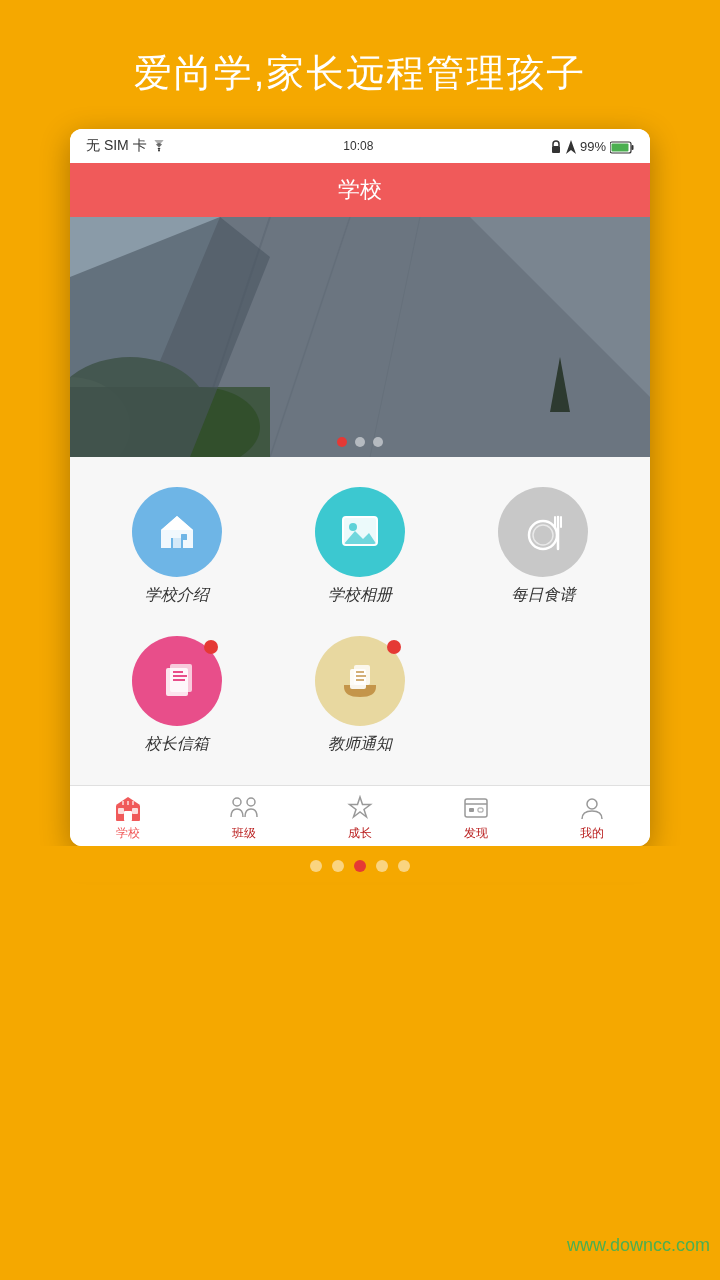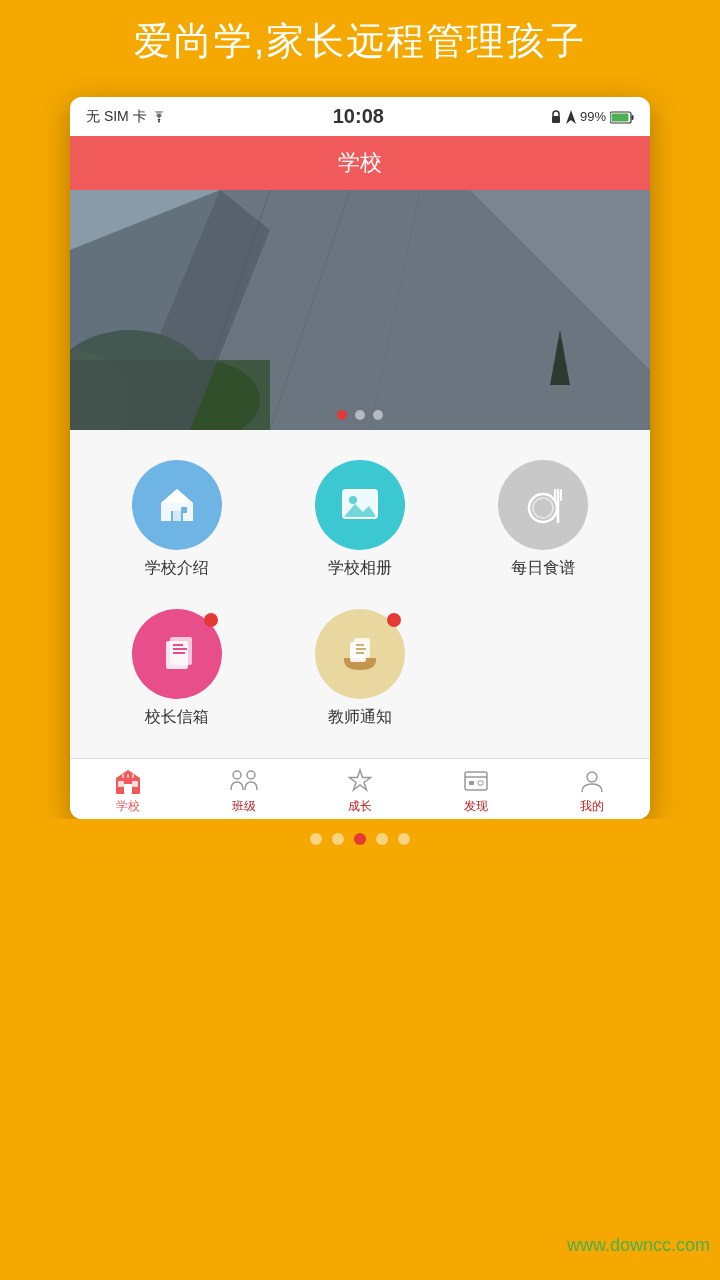--- a/index.html
+++ b/index.html
@@ -18,21 +18,21 @@
       bottom: 24px;
       right: 10px;
       color: #4CAF50;
       font-size: 18px;
       z-index: 100;
     }
 
     
     .top-title {
       text-align: center;
-      padding: 16px 20px 30px;
+      padding: 48px 20px 30px;
       color: #fff;
       font-size: 38px;
       font-weight: 500;
       letter-spacing: 2px;
     }
 
     
     .phone-frame {
       width: 580px;
       margin: 0 auto;
@@ -46,21 +46,21 @@
     .status-bar {
       background: #fff;
       display: flex;
       justify-content: space-between;
       align-items: center;
       padding: 8px 16px;
       font-size: 14px;
       color: #333;
     }
     .status-left { display: flex; align-items: center; gap: 4px; }
-    .status-center { font-size: 20px; font-weight: 700; }
+    .status-center { font-size: 12px; font-weight: 400; }
     .status-right { display: flex; align-items: flex-end; gap: 4px; font-size: 13px; }
 
     
     .app-header {
       background: #F05A5A;
       text-align: center;
       padding: 12px;
       color: #fff;
       font-size: 22px;
       font-weight: 500;
@@ -95,20 +95,21 @@
       height: 10px;
       border-radius: 50%;
       background: rgba(255,255,255,0.5);
     }
     .banner-dot.active { background: #E53935; }
 
     
     .main-content {
       background: #f7f7f7;
       padding: 20px 10px;
+      font-style: italic;
     }
 
     
     .icon-grid {
       display: grid;
       grid-template-columns: repeat(3, 1fr);
       gap: 10px;
       padding: 0 10px;
     }
     .icon-item {

